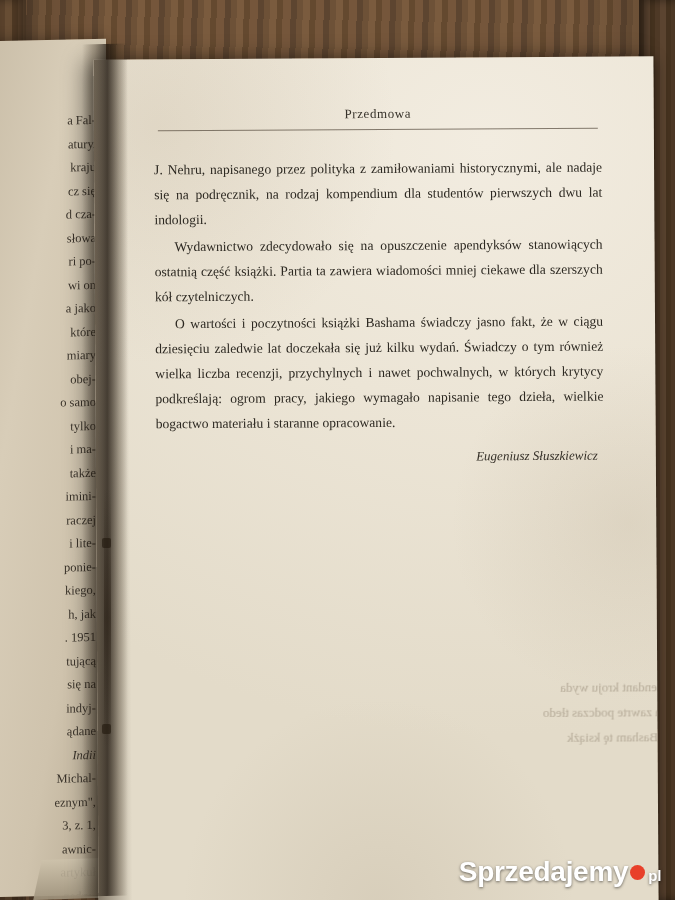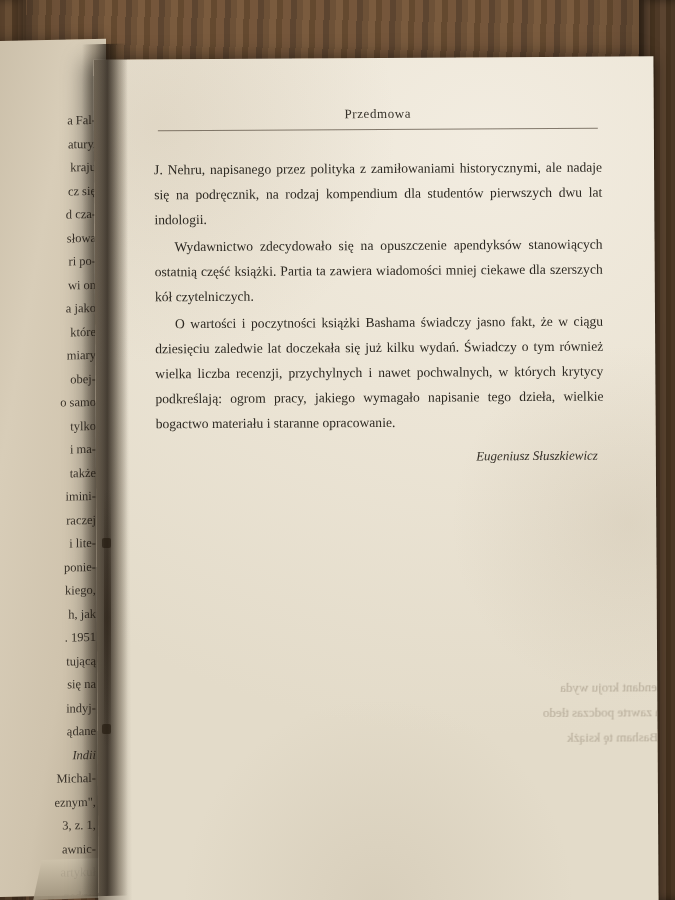--- a/index.html
+++ b/index.html
@@ -346,14 +346,19 @@
 
       <div class="showthrough">
         <div>Pendant kroju wyda</div>
         <div>która zawrte podczas tłedo</div>
         <div>Basham tę książk</div>
       </div>
     </div>
 
   </div>
 
+  <div class="watermark">
+    <span>Sprzedajemy</span>
+      <span class="dot"></span>
+      <span class="pl">pl</span>
+  </div>
 
 </div>
 
 </body></html>

